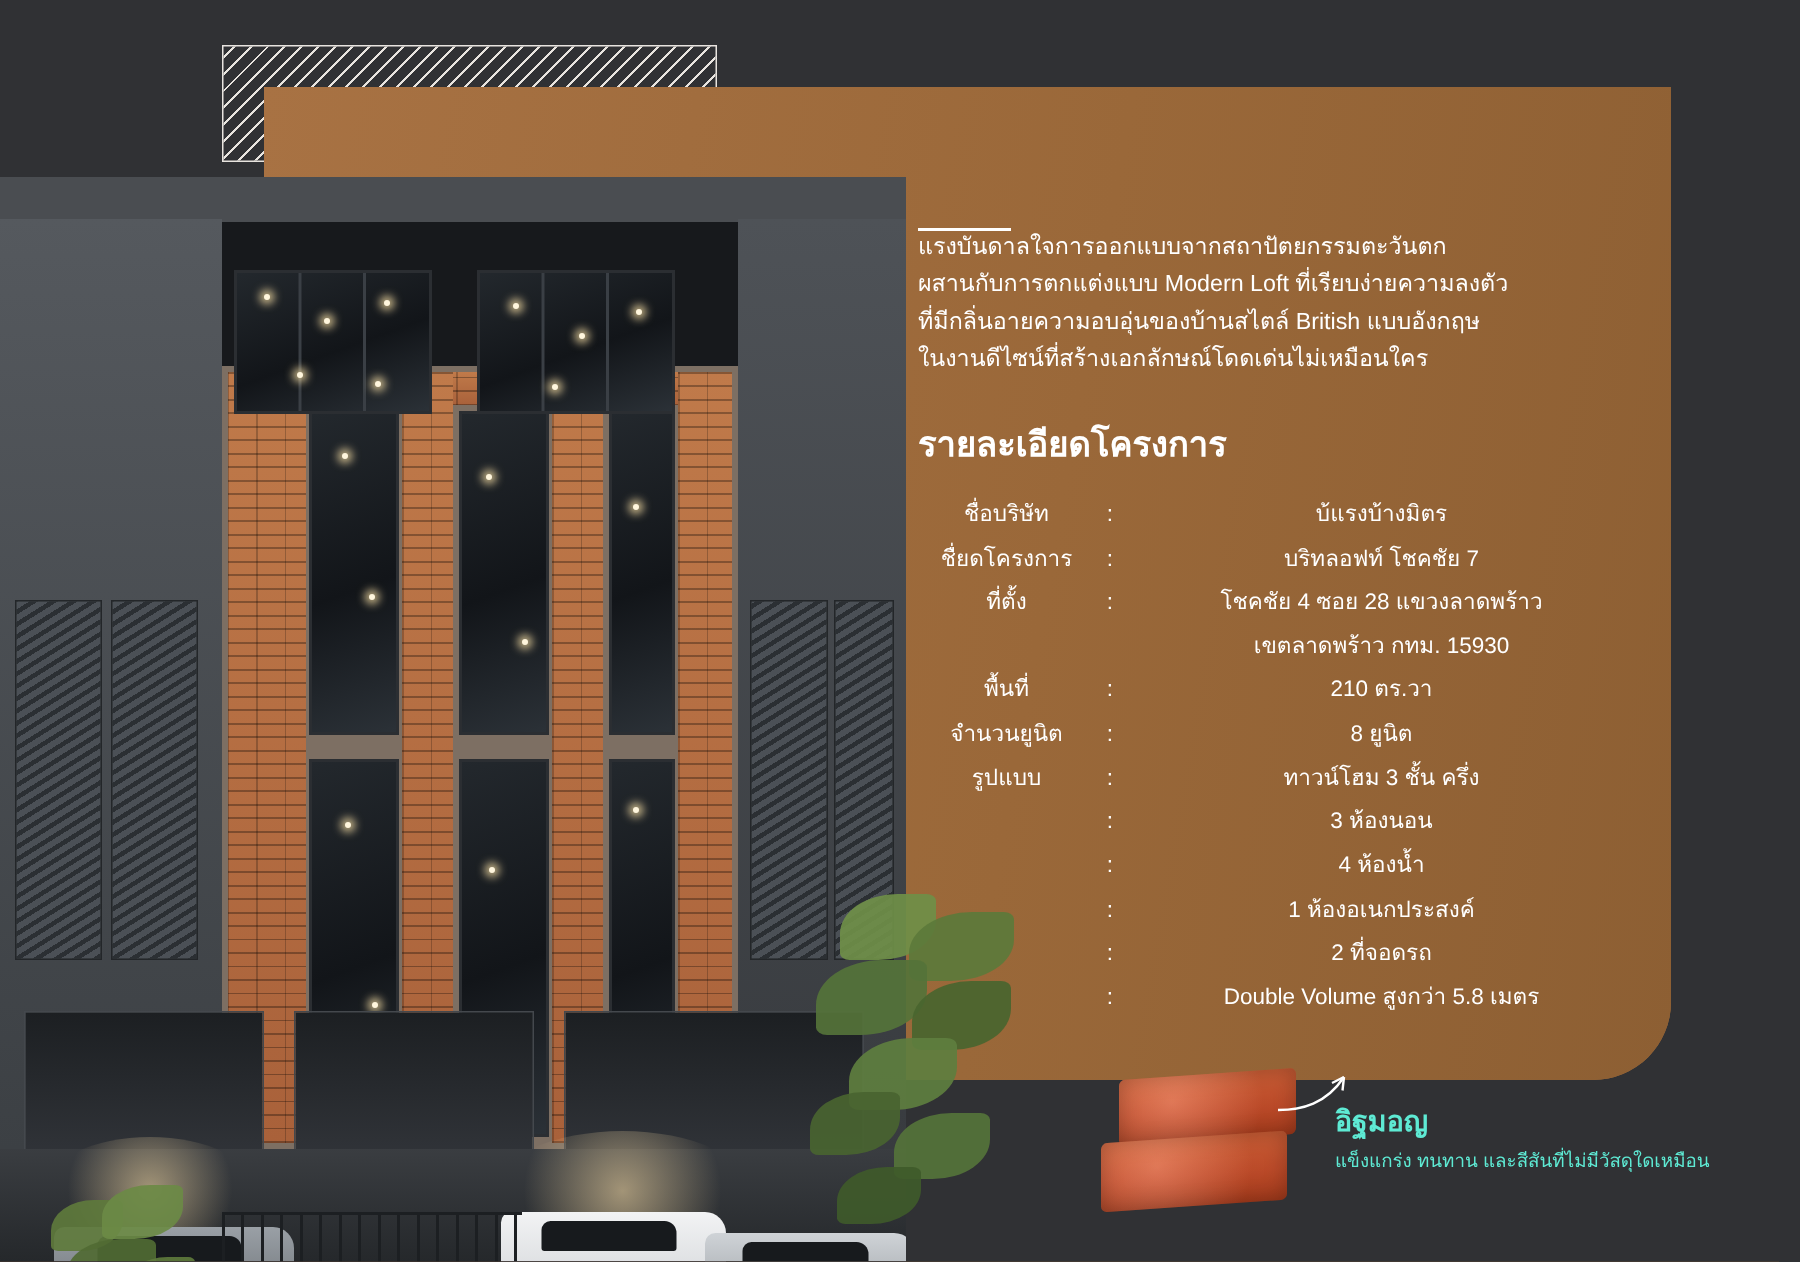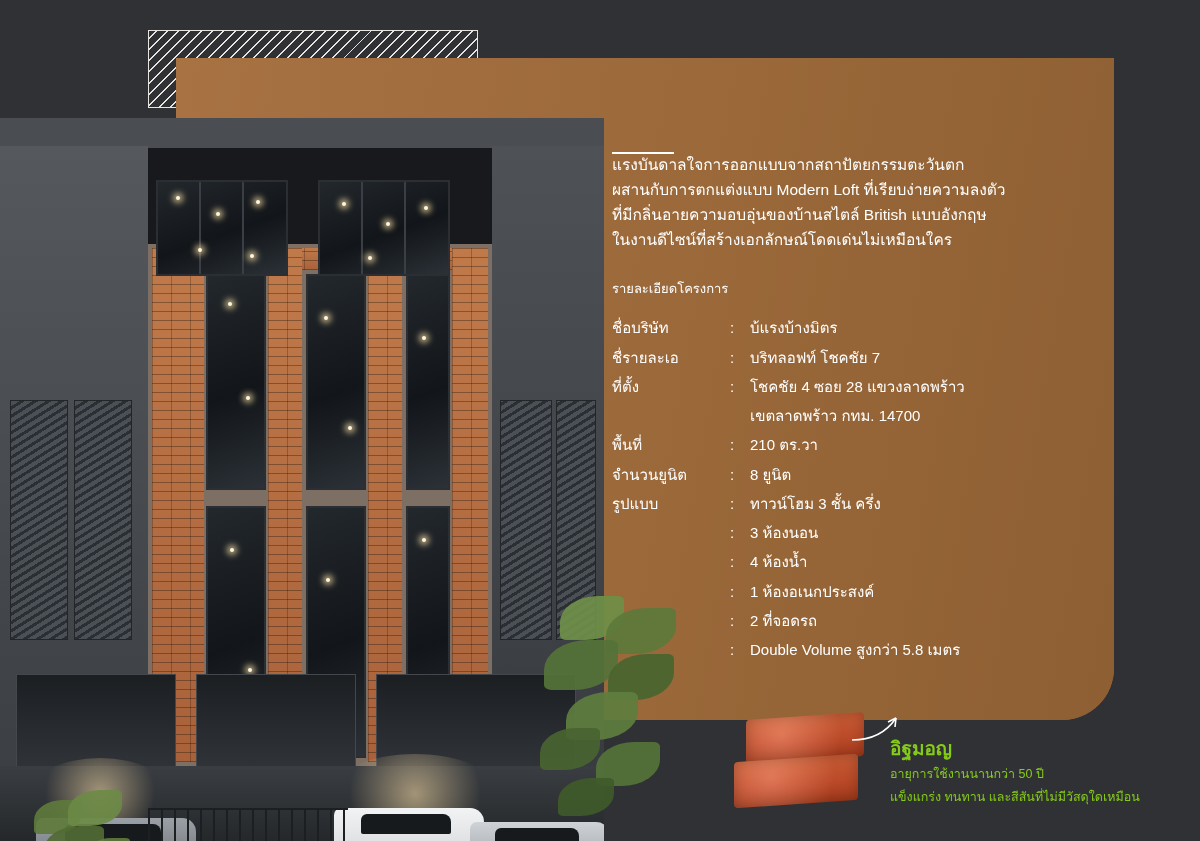--- a/index.html
+++ b/index.html
@@ -194,40 +194,40 @@
     color:#ffffff;
   }
   .lede {
     margin-top: 22px;
     font-size: 15.5px;
     line-height: 1.62;
     color: #ffffff;
   }
   .section-title {
     margin-top: 26px;
-    font-size: 13px;
-    font-weight: 400;
+    font-size: 23px;
+    font-weight: 700;
   }
   .spec {
     margin-top: 14px;
     font-size: 15px;
     line-height: 1.95;
   }
-  .spec-row { display:flex; }
+  .spec-row { display:flex;text-align:center; }
   .spec-label { width: 118px; flex: 0 0 118px; }
   .spec-colon { width: 20px; flex: 0 0 20px; }
   .spec-value { flex: 1 1 auto; }
 
   
   .callout {
     position: absolute;
     left: 730px; top: 700px;
     width: 430px; height: 130px;
     z-index: 10;
-    color: #84cc16;
+    color: #5eead4;
   }
   .brick-art { position:absolute; left:0; top:12px; width:140px; height:100px; }
   .brick-top, .brick-bot {
     position:absolute;
     background: linear-gradient(180deg,#e4693c 0%, #d4542e 55%, #b9421f 100%);
     border-radius:4px;
     box-shadow: inset 0 0 14px rgba(0,0,0,.25);
   }
   .brick-top{ left:16px; top:4px; width:118px; height:44px; transform: skewY(-4deg); }
   .brick-bot{ left:4px; top:46px; width:124px; height:46px; transform: skewY(-4deg); }
@@ -367,33 +367,33 @@
 
     <div class="section-title">รายละเอียดโครงการ</div>
 
     <div class="spec">
       <div class="spec-row">
         <div class="spec-label">ชื่อบริษัท</div>
         <div class="spec-colon">:</div>
         <div class="spec-value">บ้แรงบ้างมิตร</div>
       </div>
       <div class="spec-row">
-        <div class="spec-label">ชื่รายละเอ</div>
+        <div class="spec-label">ชื่ยดโครงการ</div>
         <div class="spec-colon">:</div>
         <div class="spec-value">บริทลอฟท์ โชคชัย 7</div>
       </div>
       <div class="spec-row">
         <div class="spec-label">ที่ตั้ง</div>
         <div class="spec-colon">:</div>
         <div class="spec-value">โชคชัย 4 ซอย 28 แขวงลาดพร้าว</div>
       </div>
       <div class="spec-row">
         <div class="spec-label"></div>
         <div class="spec-colon"></div>
-        <div class="spec-value">เขตลาดพร้าว กทม. 14700</div>
+        <div class="spec-value">เขตลาดพร้าว กทม. 15930</div>
       </div>
       <div class="spec-row">
         <div class="spec-label">พื้นที่</div>
         <div class="spec-colon">:</div>
         <div class="spec-value">210 ตร.วา</div>
       </div>
       <div class="spec-row">
         <div class="spec-label">จำนวนยูนิต</div>
         <div class="spec-colon">:</div>
         <div class="spec-value">8 ยูนิต</div>
@@ -435,18 +435,17 @@
     <div class="brick-art">
       <div class="brick-top"></div>
       <div class="brick-bot"></div>
     </div>
     <svg class="arrow" viewBox="0 0 60 34">
       <path d="M2 30 C 18 30, 34 26, 46 8" stroke="#ffffff" stroke-width="1.6" fill="none"></path>
       <path d="M46 8 L 38 12 M46 8 L 45 17" stroke="#ffffff" stroke-width="1.6" fill="none"></path>
     </svg>
     <div class="callout-text">
       <div class="callout-head">อิฐมอญ</div>
-      <div class="callout-body">อายุการใช้งานนานกว่า 50 ปี</div>
       <div class="callout-body">แข็งแกร่ง ทนทาน และสีสันที่ไม่มีวัสดุใดเหมือน</div>
     </div>
   </div>
 
 </div>
 
 </body></html>

